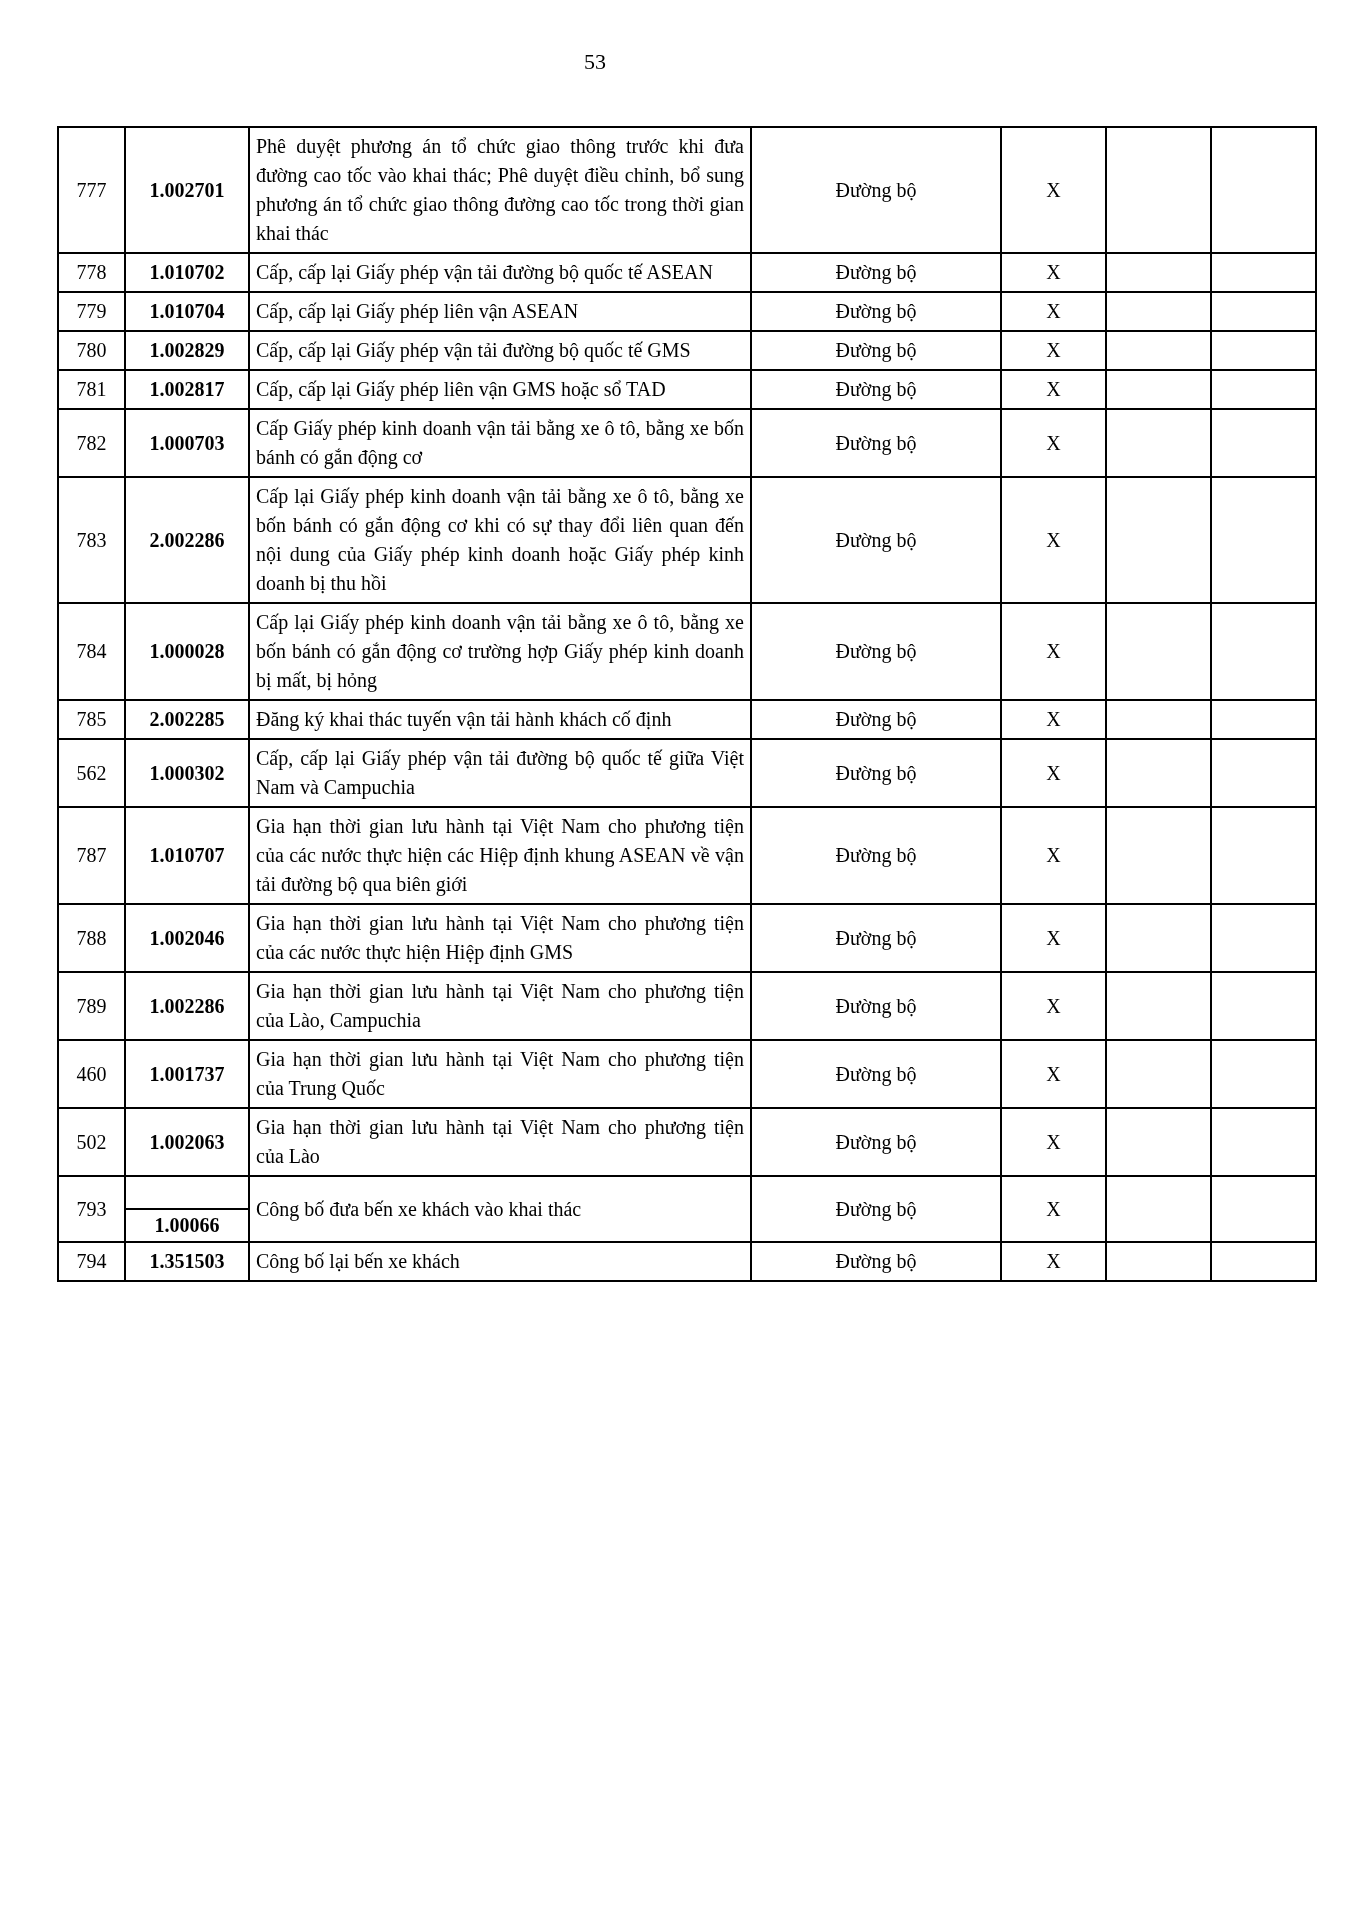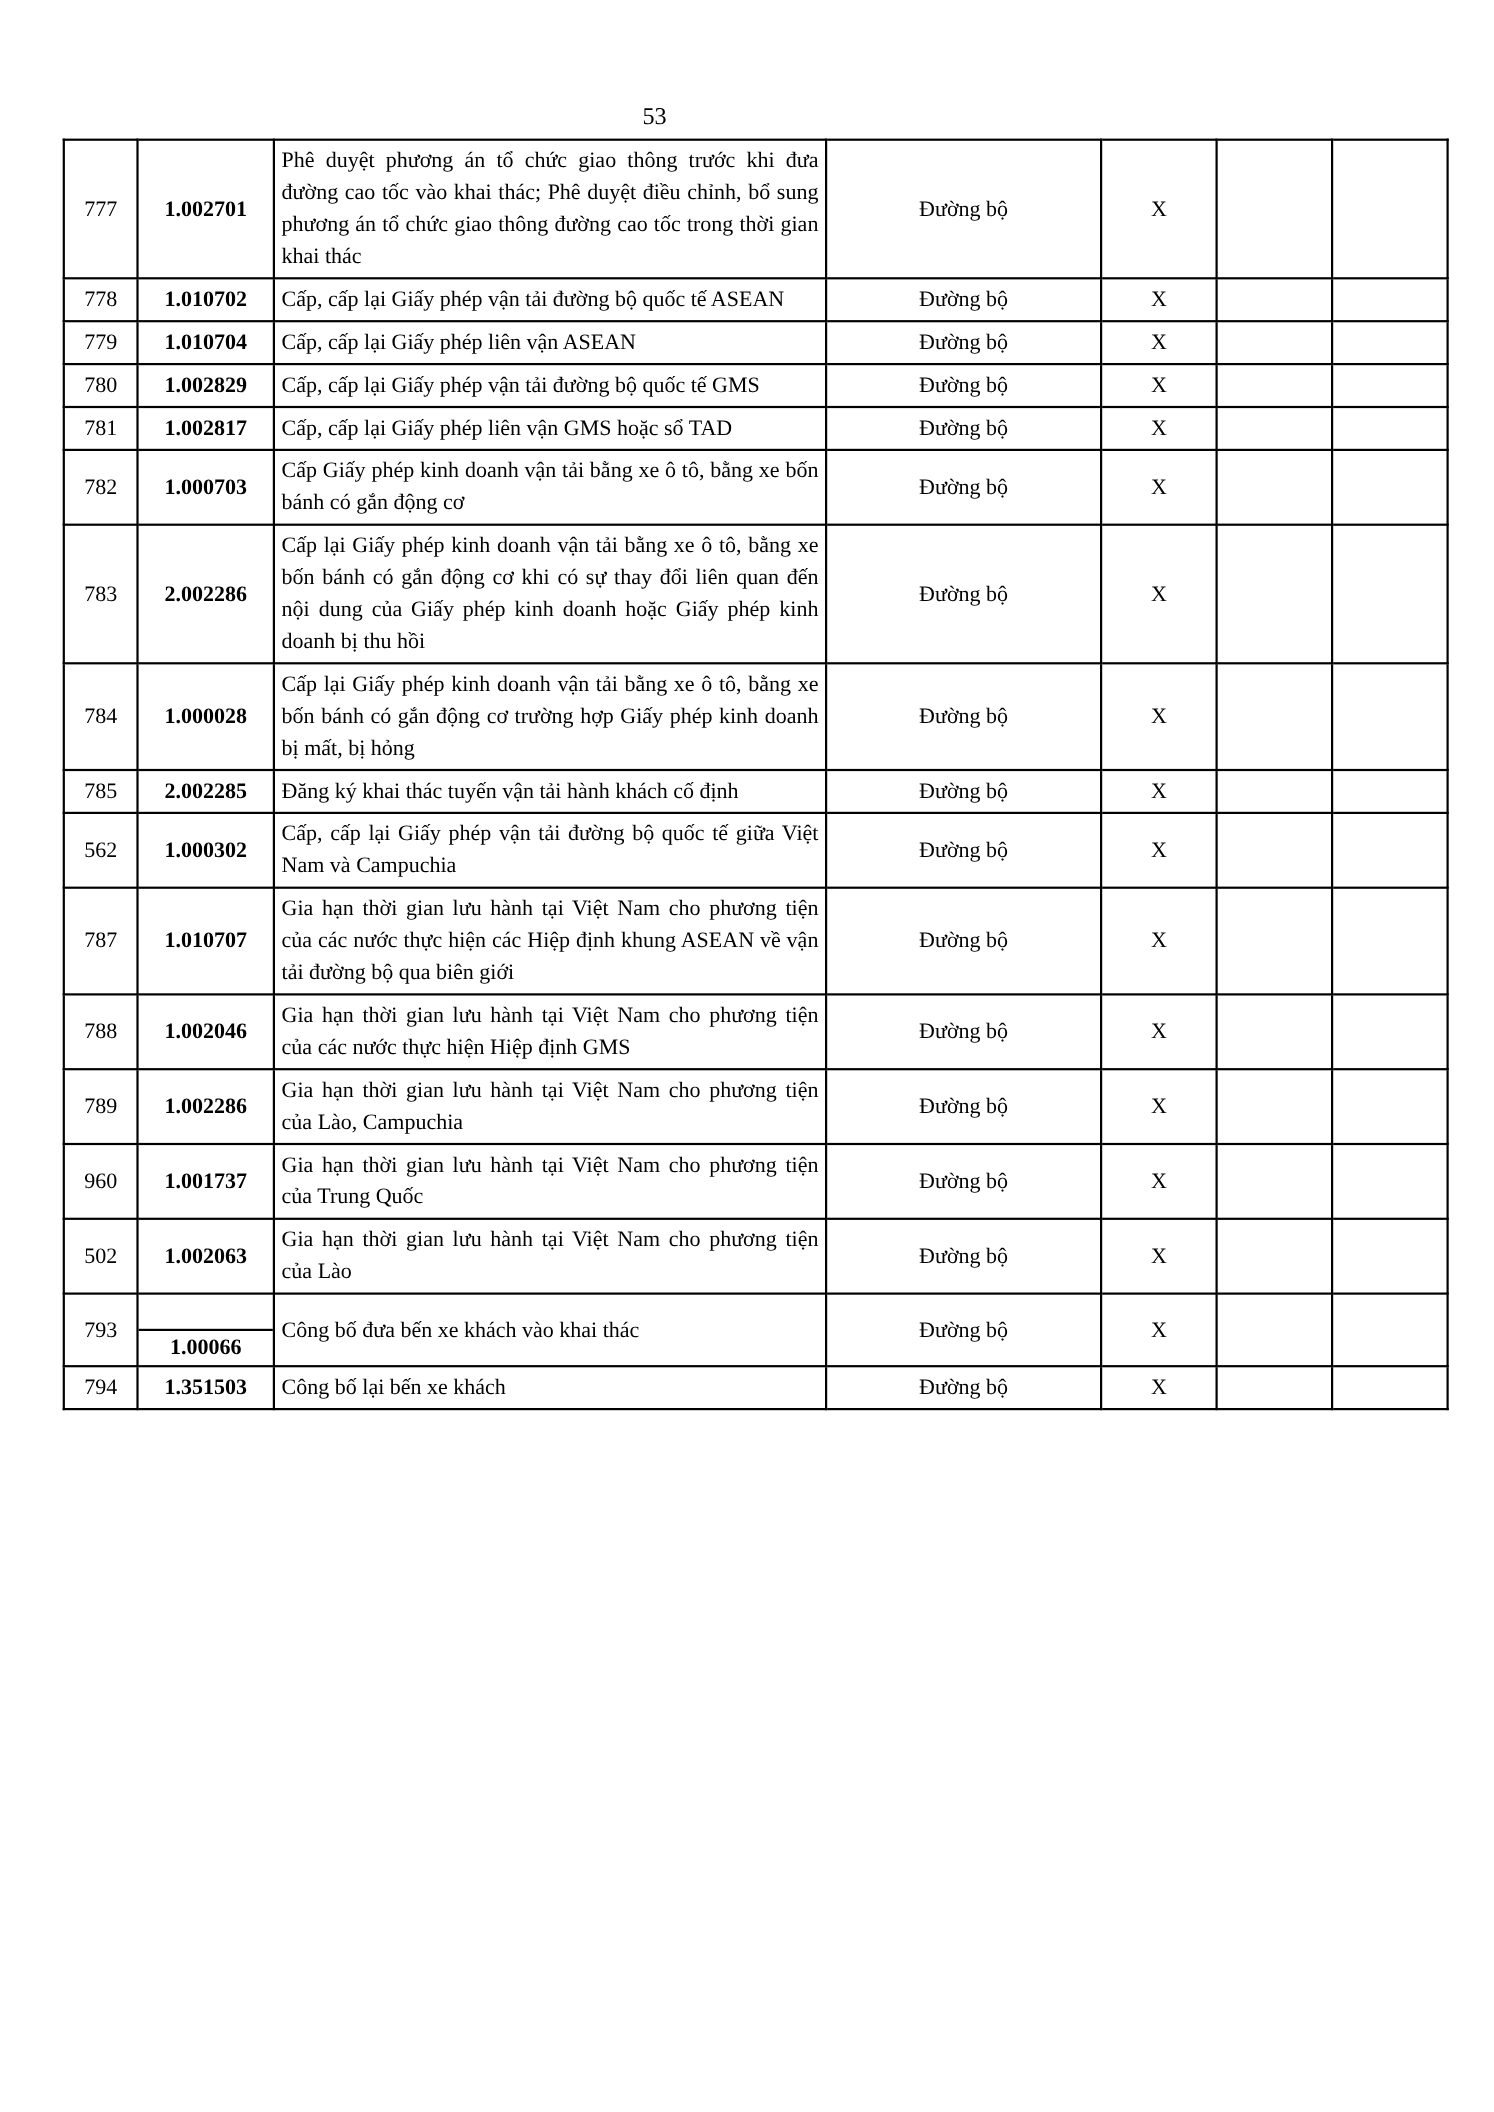--- a/index.html
+++ b/index.html
@@ -15,21 +15,20 @@
     font-family: "Liberation Serif", "DejaVu Serif", serif;
     color: #000000;
   }
   .page-number {
     position: absolute;
     top: 48px;
     left: 595px;
     transform: translateX(-50%);
     font-size: 22px;
     line-height: 28px;
-    margin-top: 44px;
   }
   table.proc-table {
     position: absolute;
     left: 57px;
     top: 126px;
     width: 1258px;
     border-collapse: collapse;
     table-layout: fixed;
   }
   table.proc-table td {
@@ -209,21 +208,21 @@
       <td class="c-stt">789</td>
       <td class="c-code">1.002286</td>
       <td class="c-name">Gia hạn thời gian lưu hành tại Việt Nam cho phương tiện của Lào, Campuchia</td>
       <td class="c-field">Đường bộ</td>
       <td class="c-mark">X</td>
       <td class="c-empty"></td>
       <td class="c-empty"></td>
     </tr>
 
     <tr>
-      <td class="c-stt">960</td>
+      <td class="c-stt">460</td>
       <td class="c-code">1.001737</td>
       <td class="c-name">Gia hạn thời gian lưu hành tại Việt Nam cho phương tiện của Trung Quốc</td>
       <td class="c-field">Đường bộ</td>
       <td class="c-mark">X</td>
       <td class="c-empty"></td>
       <td class="c-empty"></td>
     </tr>
 
     <tr>
       <td class="c-stt">502</td>

